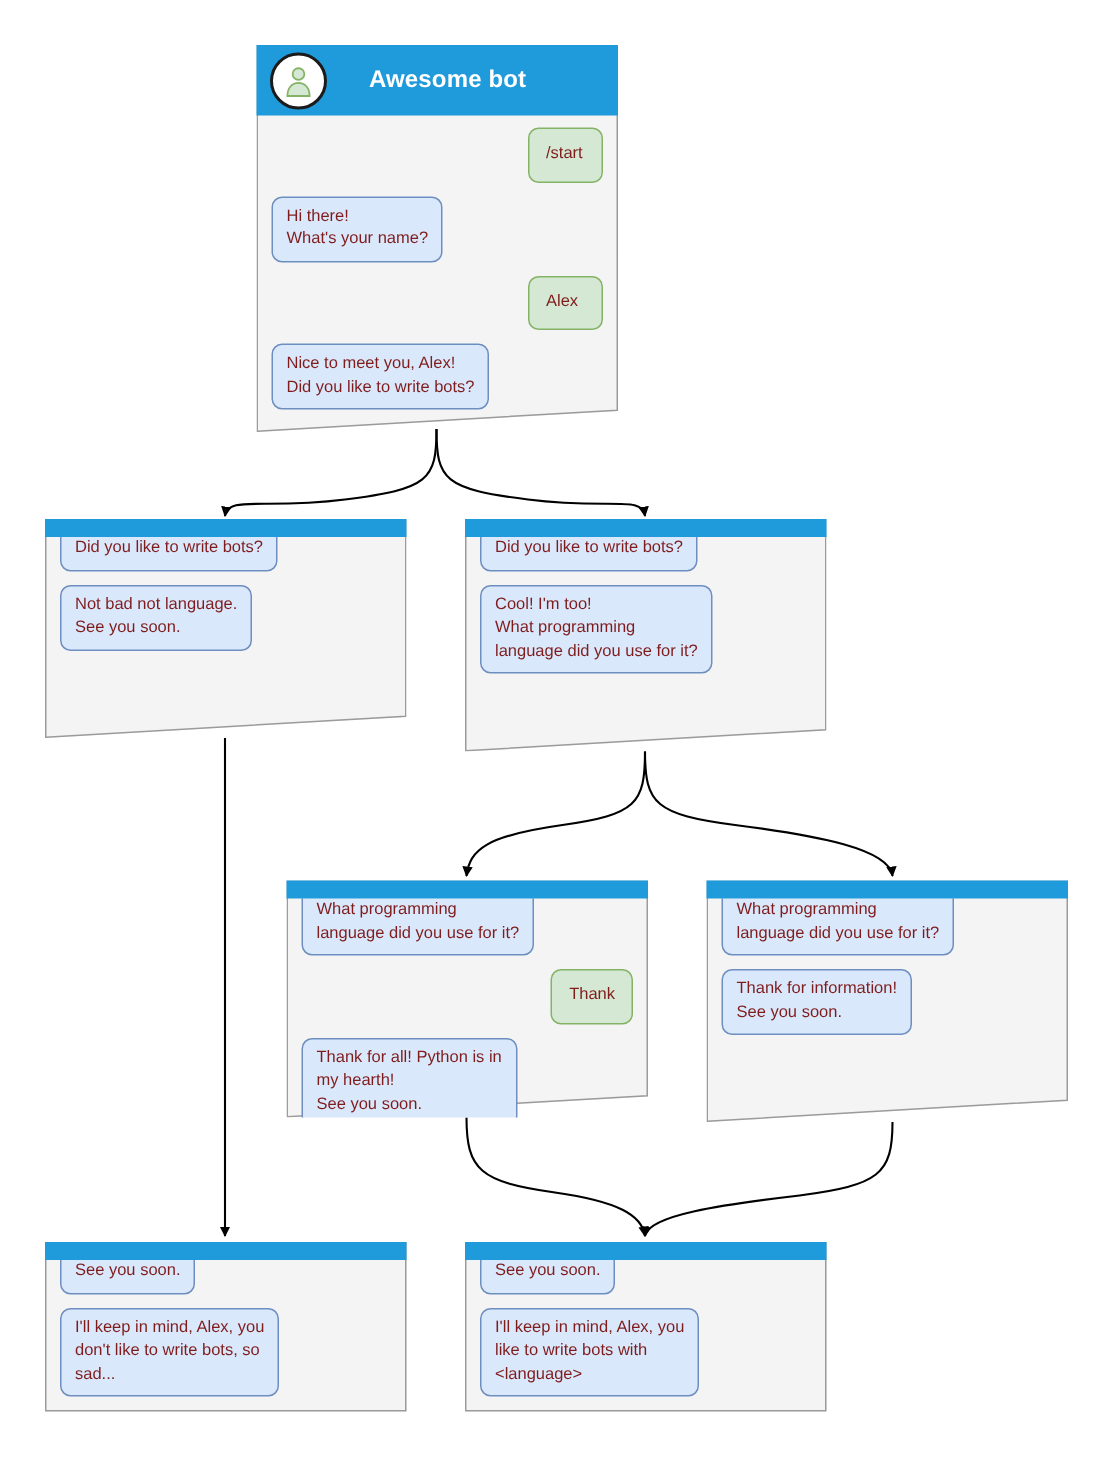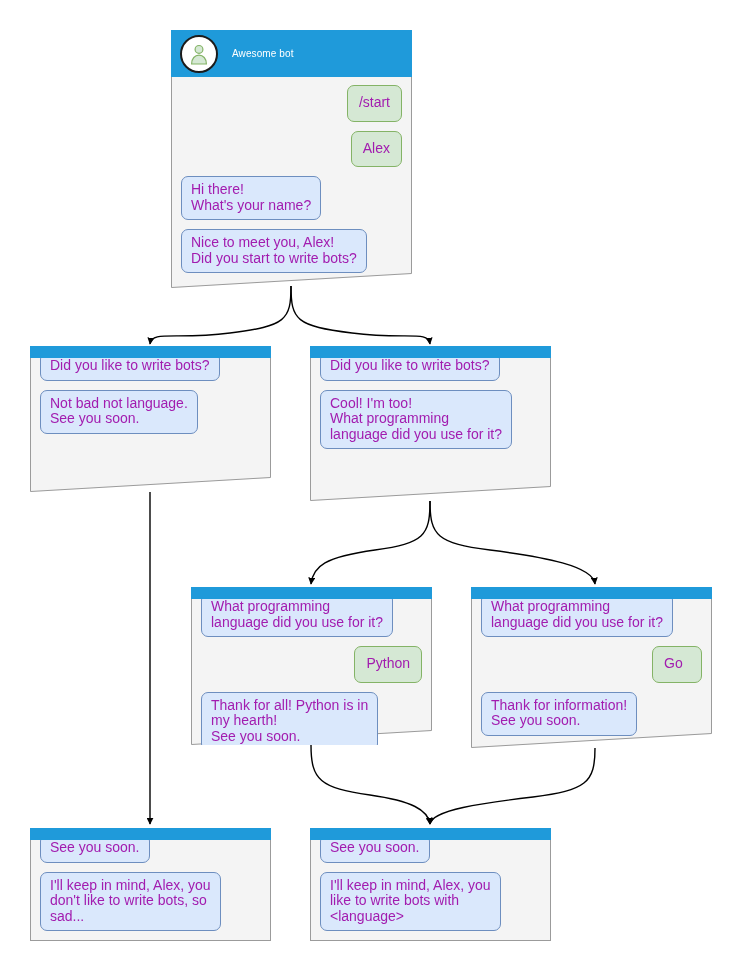--- a/index.html
+++ b/index.html
@@ -93,23 +93,23 @@
     box-sizing: border-box;
     display: flex;
     align-items: center;
     justify-content: center;
     flex: 0 0 auto;
   }
   .avatar svg { display: block; }
 
   .card-title {
     color: #ffffff;
-    font-size: 10px;
-    font-weight: normal;
-    margin-left: 14px;
+    font-size: 16px;
+    font-weight: bold;
+    margin-left: 28px;
     letter-spacing: 0.1px;
     white-space: nowrap;
   }
 
   .card-body {
     position: absolute;
     left: 0;
     width: 100%;
     height: calc(100% - 12px);
     top: 12px;
@@ -126,23 +126,23 @@
     position: relative;
     padding: 8px 10px 0 10px;
     box-sizing: border-box;
   }
   .card.small .msg-list {
     padding: 0 10px 0 10px;
   }
 
   .bubble {
     display: inline-block;
-    font-size: 14px;
+    font-size: 11px;
     line-height: 15.5px;
-    color: #a21caf;
+    color: #7f1d1d;
     border-radius: 7px;
     padding: 5px 9px 6px 9px;
     box-sizing: border-box;
     white-space: pre-line;
     border: 1px solid;
     max-width: 210px;
   }
   .row {
     display: flex;
     width: 100%;
@@ -208,30 +208,30 @@
         </svg>
       </div>
       <div class="card-title">Awesome bot</div>
     </div>
 
     <div class="card-body">
       <div class="msg-list">
         <div class="row user">
           <div class="bubble user">/start</div>
         </div>
+        <div class="row bot">
+          <div class="bubble bot">Hi there!
+What's your name?</div>
+        </div>
         <div class="row user">
           <div class="bubble user">Alex</div>
         </div>
         <div class="row bot">
-          <div class="bubble bot">Hi there!
-What's your name?</div>
-        </div>
-        <div class="row bot">
           <div class="bubble bot">Nice to meet you, Alex!
-Did you start to write bots?</div>
+Did you like to write bots?</div>
         </div>
       </div>
     </div>
   </div>
 
   <div class="card small taper" style="left:30px; top:346px; width:241px; height:146px;">
     <div class="card-shape"></div>
     <svg class="card-outline" viewBox="0 0 241 146" preserveAspectRatio="none">
       <path d="M0.5,0.5 L240.5,0.5 L240.5,131.5 L0.5,145.5 Z" fill="none" stroke="#9b9b9b" stroke-width="1"></path>
     </svg>
@@ -275,21 +275,21 @@
       <path d="M0.5,0.5 L240.5,0.5 L240.5,143.5 L0.5,157.5 Z" fill="none" stroke="#9b9b9b" stroke-width="1"></path>
     </svg>
     <div class="card-header"></div>
     <div class="card-body">
       <div class="msg-list">
         <div class="row bot first">
           <div class="bubble bot">What programming
 language did you use for it?</div>
         </div>
         <div class="row user">
-          <div class="bubble user">Python</div>
+          <div class="bubble user">Thank</div>
         </div>
         <div class="row bot">
           <div class="bubble bot">Thank for all! Python is in
 my hearth!
 See you soon.</div>
         </div>
       </div>
     </div>
   </div>
 
@@ -298,23 +298,20 @@
     <svg class="card-outline" viewBox="0 0 241 161" preserveAspectRatio="none">
       <path d="M0.5,0.5 L240.5,0.5 L240.5,146.5 L0.5,160.5 Z" fill="none" stroke="#9b9b9b" stroke-width="1"></path>
     </svg>
     <div class="card-header"></div>
     <div class="card-body">
       <div class="msg-list">
         <div class="row bot first">
           <div class="bubble bot">What programming
 language did you use for it?</div>
         </div>
-        <div class="row user">
-          <div class="bubble user">Go</div>
-        </div>
         <div class="row bot">
           <div class="bubble bot">Thank for information!
 See you soon.</div>
         </div>
       </div>
     </div>
   </div>
 
   <div class="card small" style="left:30px; top:828px; width:241px; height:113px;">
     <div class="card-shape"></div>

